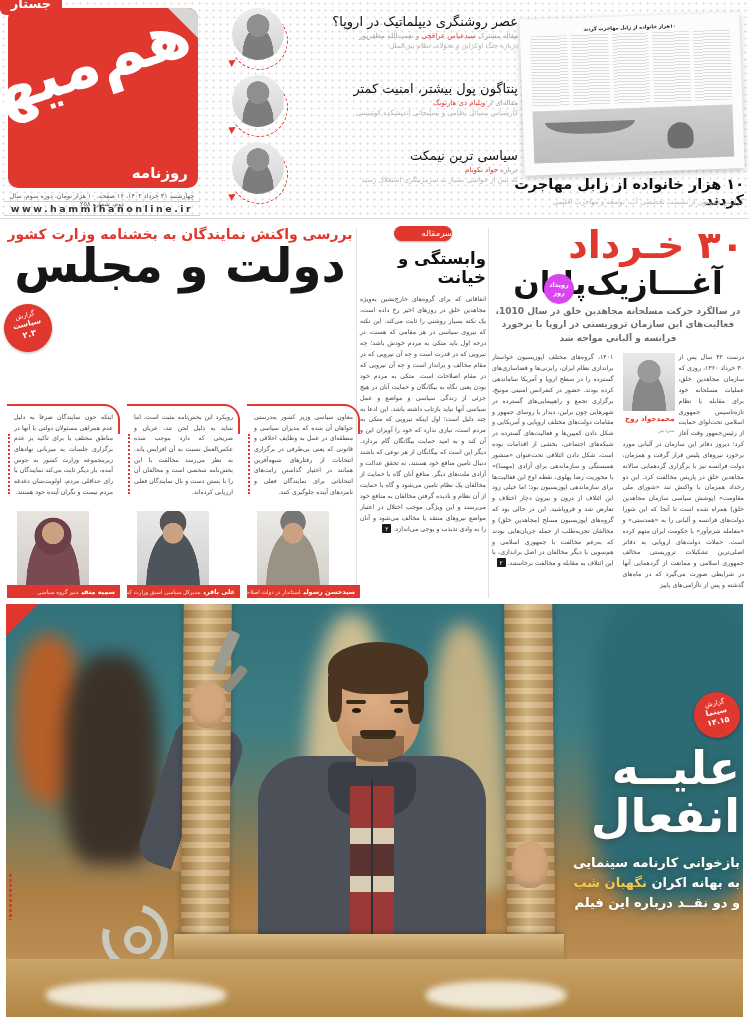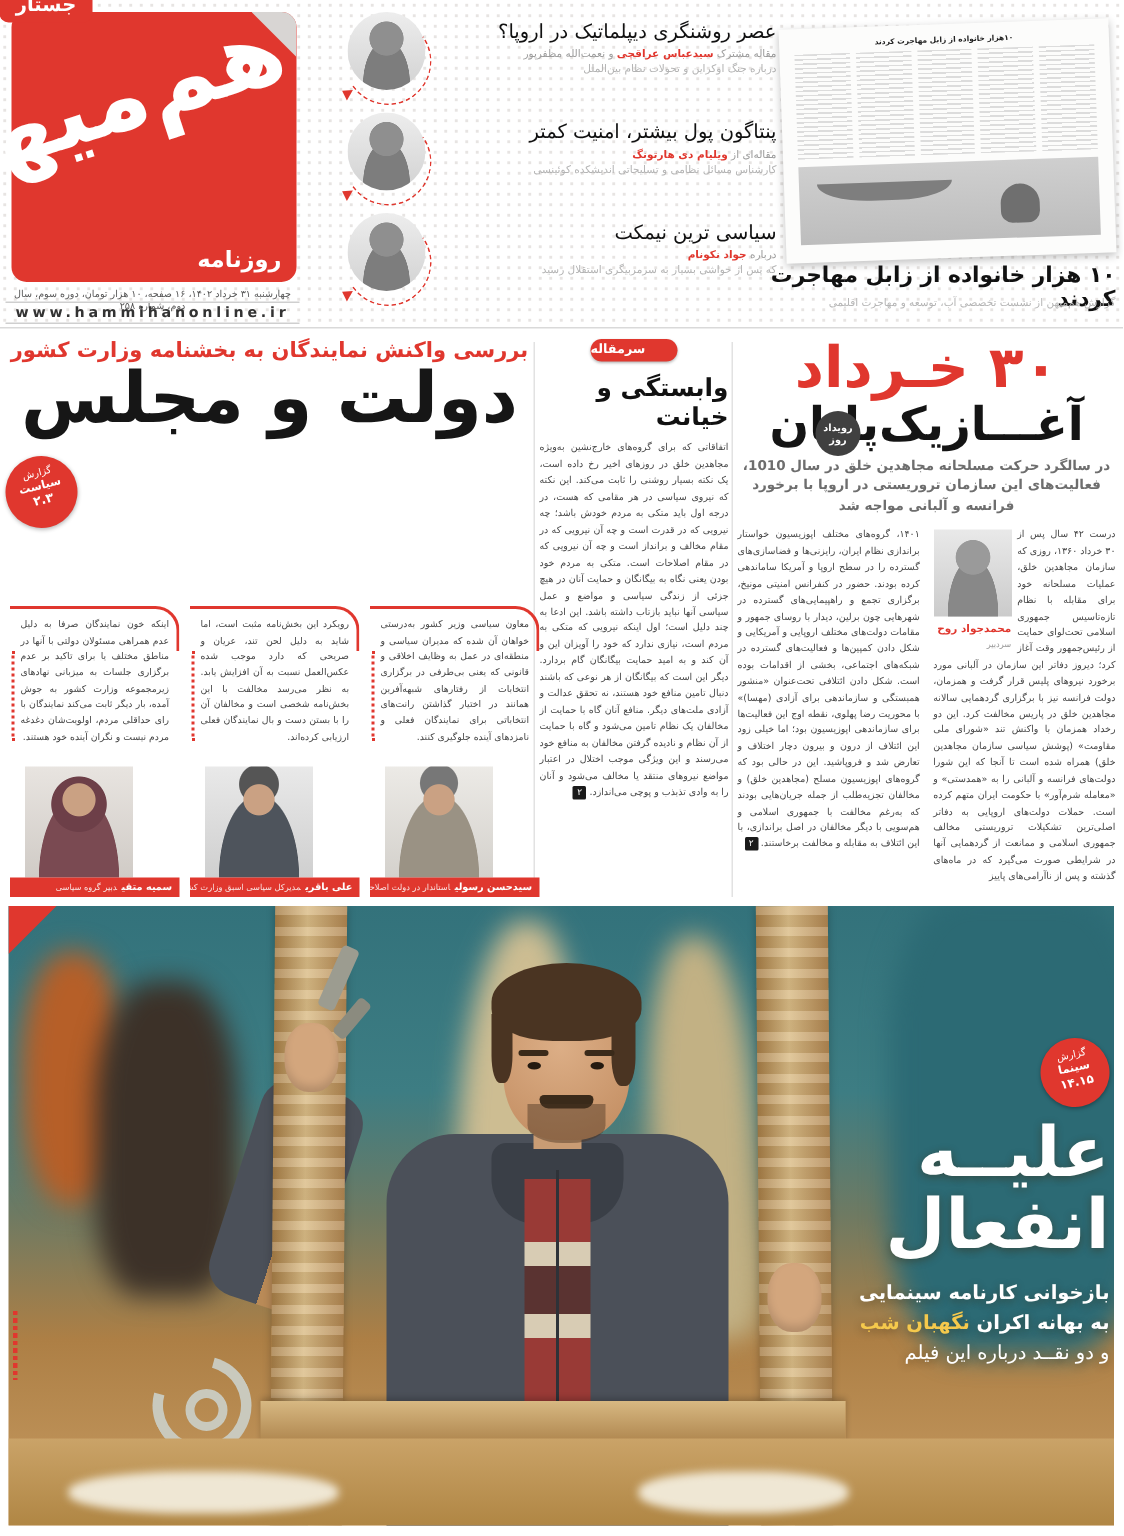--- a/index.html
+++ b/index.html
@@ -15,21 +15,21 @@
   .logo-cal{position:absolute;left:6px;top:18px;width:178px;text-align:center;color:#fff;font-weight:bold;font-size:64px;transform:rotate(-18deg);letter-spacing:-4px;line-height:1;}
   .logo-sub{position:absolute;right:10px;bottom:6px;color:#fff;font-size:15px;font-weight:bold;}
   .date-line{position:absolute;left:4px;top:192px;width:196px;text-align:center;font-size:6.4px;color:#555;}
   .url-line{position:absolute;left:4px;top:201px;width:196px;text-align:center;font-size:9.5px;font-weight:bold;color:#333;letter-spacing:2.5px;border-top:1px solid #cfcfcf;border-bottom:1px solid #cfcfcf;padding:1px 0;direction:ltr;}
   
   #promos{position:absolute;left:222px;top:8px;width:296px;}
   .promo{position:relative;display:flex;direction:rtl;margin-bottom:9px;height:58px;}
   .promo-text{width:232px;text-align:right;padding-top:6px;}
   .promo-h{font-size:13px;font-weight:normal;color:#111;line-height:1.25;}
   .promo-b{font-size:7px;color:#9b9b9b;margin-top:2px;}
-  .promo-b .nm{color:#e0372e;font-weight:bold;}
+  .promo-b .nm{color:#e0372e;font-weight:normal;}
   .promo-s{font-size:7px;color:#b3b3b3;margin-top:2px;}
   .avatar-wrap{position:relative;width:60px;height:58px;}
   .avatar{position:absolute;right:2px;top:0;width:52px;height:52px;border-radius:50%;overflow:hidden;
     background:radial-gradient(circle at 50% 34%,#8f8f8f 0 26%,transparent 27%),radial-gradient(ellipse at 50% 92%,#7d7d7d 0 42%,transparent 43%),linear-gradient(#ededed,#d2d2d2);}
   .avatar-arc{position:absolute;right:-2px;top:4px;width:58px;height:58px;border:1px dashed #e0372e;border-radius:50%;border-top-color:transparent;border-left-color:transparent;transform:rotate(10deg);}
   .avatar-arrow{position:absolute;left:2px;bottom:0;width:0;height:0;border-top:4px solid transparent;border-bottom:4px solid transparent;border-right:6px solid #e0372e;transform:rotate(30deg);}
   
   .section-tab{position:absolute;left:0px;top:0;width:62px;height:15px;background:#e0372e;border-radius:0 0 6px 6px;color:#fff;font-size:13px;font-weight:bold;text-align:center;line-height:8px;overflow:hidden;}
   .mini-news{position:absolute;left:522px;top:16px;width:220px;height:156px;background:#fcfcfb;box-shadow:0 2px 6px rgba(0,0,0,.25);transform:rotate(-2deg);padding:8px 10px;overflow:hidden;}
   .mini-head{font-size:5px;font-weight:bold;color:#222;text-align:center;margin-bottom:3px;}
@@ -37,34 +37,34 @@
   .mini-col{flex:1;background:repeating-linear-gradient(#dcdcdc 0 1px,transparent 1px 3px);}
   .mini-photo{margin-top:5px;height:52px;background:linear-gradient(#cfcfcf,#bdbdbd);position:relative;overflow:hidden;}
   .mini-boat{position:absolute;left:12px;top:12px;width:90px;height:12px;background:#7e7e7e;border-radius:0 0 40% 40%/0 0 100% 100%;}
   .mini-fig{position:absolute;right:40px;top:16px;width:26px;height:26px;background:#6f6f6f;border-radius:50% 50% 30% 30%;}
   .world-h{position:absolute;left:508px;top:176px;width:236px;text-align:right;font-size:14.5px;font-weight:bold;color:#111;}
   .world-s{position:absolute;left:508px;top:198px;width:236px;text-align:right;font-size:7px;color:#b5b5b5;}
   
   .vrule{position:absolute;top:228px;height:370px;width:1px;background:#e2e2e2;}
   
   #event{position:absolute;left:492px;top:226px;width:252px;}
-  .ev-red{color:#e0372e;font-size:38px;font-weight:bold;text-align:center;line-height:1.05;}
+  .ev-red{color:#e0372e;font-size:38px;font-weight:bold;text-align:right;line-height:1.05;}
   .ev-black{position:relative;color:#141414;font-size:31px;font-weight:bold;text-align:center;line-height:1.1;letter-spacing:-1px;}
-  .ev-badge{position:absolute;left:52px;top:8px;width:30px;height:30px;background:#404040;border-radius:50%;color:#fff;text-align:center;font-size:6.5px;font-weight:bold;line-height:1.3;padding-top:7px;}
+  .ev-badge{position:absolute;left:52px;top:8px;width:30px;height:30px;background:#d946ef;border-radius:50%;color:#fff;text-align:center;font-size:6.5px;font-weight:bold;line-height:1.3;padding-top:7px;}
   .ev-sub{margin-top:5px;font-size:9px;font-weight:bold;color:#6e6e6e;text-align:center;line-height:1.5;}
   .ev-cols{display:flex;direction:rtl;gap:9px;margin-top:7px;}
   .ev-col{flex:1;font-size:6.3px;line-height:1.72;text-align:justify;color:#444;}
   .author-card{float:left;width:52px;margin:1px 4px 2px 0;text-align:right;}
   .author-photo{width:52px;height:58px;background:radial-gradient(circle at 50% 32%,#9a9a9a 0 24%,transparent 25%),radial-gradient(ellipse at 50% 95%,#888 0 45%,transparent 46%),linear-gradient(#e9e9e9,#cbcbcb);}
   .author-name{font-size:7px;font-weight:bold;color:#e0372e;margin-top:2px;}
   .author-role{font-size:5.5px;color:#999;}
   .pgref{display:inline-block;min-width:9px;height:9px;background:#1a1a1a;color:#fff;font-size:6px;line-height:9px;text-align:center;border-radius:1px;}
   
   #editorial{position:absolute;left:360px;top:226px;width:126px;}
-  .ed-tab{width:58px;height:15px;margin:0 auto;background:#e0372e;border-radius:8px;color:#fff;font-size:8.5px;font-weight:bold;text-align:left;line-height:15px;box-shadow:0 1px 2px rgba(0,0,0,.3);}
+  .ed-tab{width:58px;height:15px;margin:0 auto;background:#e0372e;border-radius:8px;color:#fff;font-size:8.5px;font-weight:normal;text-align:right;line-height:15px;box-shadow:0 1px 2px rgba(0,0,0,.3);}
   .ed-title{margin-top:8px;font-size:16.5px;font-weight:bold;color:#111;text-align:right;}
   .ed-body{margin-top:7px;font-size:6.3px;line-height:1.74;text-align:justify;color:#444;}
   
   #lead{position:absolute;left:6px;top:226px;width:348px;}
   .lead-kicker{color:#e0372e;font-size:14px;font-weight:bold;text-align:center;}
   .lead-h{font-size:47px;font-weight:bold;color:#161616;text-align:center;line-height:1.04;letter-spacing:-2px;}
   .lead-badge{position:absolute;left:-2px;top:78px;width:48px;height:48px;background:#e0372e;border-radius:50%;color:#fff;text-align:center;transform:rotate(-14deg);padding-top:7px;line-height:1.25;box-shadow:0 1px 3px rgba(0,0,0,.3);}
   .lead-badge .b1{font-size:6.5px;}
   .lead-badge .b2{font-size:7.5px;font-weight:bold;}
   .lead-badge .b3{font-size:8.5px;font-weight:bold;}
@@ -124,21 +124,21 @@
   .cin-badge .c1{font-size:6.5px;}
   .cin-badge .c2{font-size:7.5px;font-weight:bold;}
   .cin-badge .c3{font-size:8px;font-weight:bold;}
   .cin-text{position:absolute;left:566px;top:140px;width:168px;text-align:right;color:#fff;text-shadow:0 1px 6px rgba(60,40,10,.45);}
   .cin-t1{font-size:46px;font-weight:bold;line-height:1.05;}
   .cin-t2{font-size:46px;font-weight:bold;line-height:1.05;margin-bottom:14px;}
   .cin-s1{font-size:13px;font-weight:bold;margin-top:4px;}
   .cin-s2{font-size:19px;font-weight:bold;margin-top:4px;letter-spacing:-1px;}
   .cin-s3{font-size:13px;font-weight:bold;margin-top:5px;}
   .cin-s3 .hl{color:#f5c94c;}
-  .cin-s4{font-size:13px;font-weight:normal;margin-top:5px;}
+  .cin-s4{font-size:13px;font-weight:bold;margin-top:5px;}
 </style>
 </head>
 <body>
 
 <div id="page">
 
   <div id="header">
     <div class="logo-box">
       <div class="logo-fold"></div>
       <div class="logo-cal">هم‌میهن</div>

